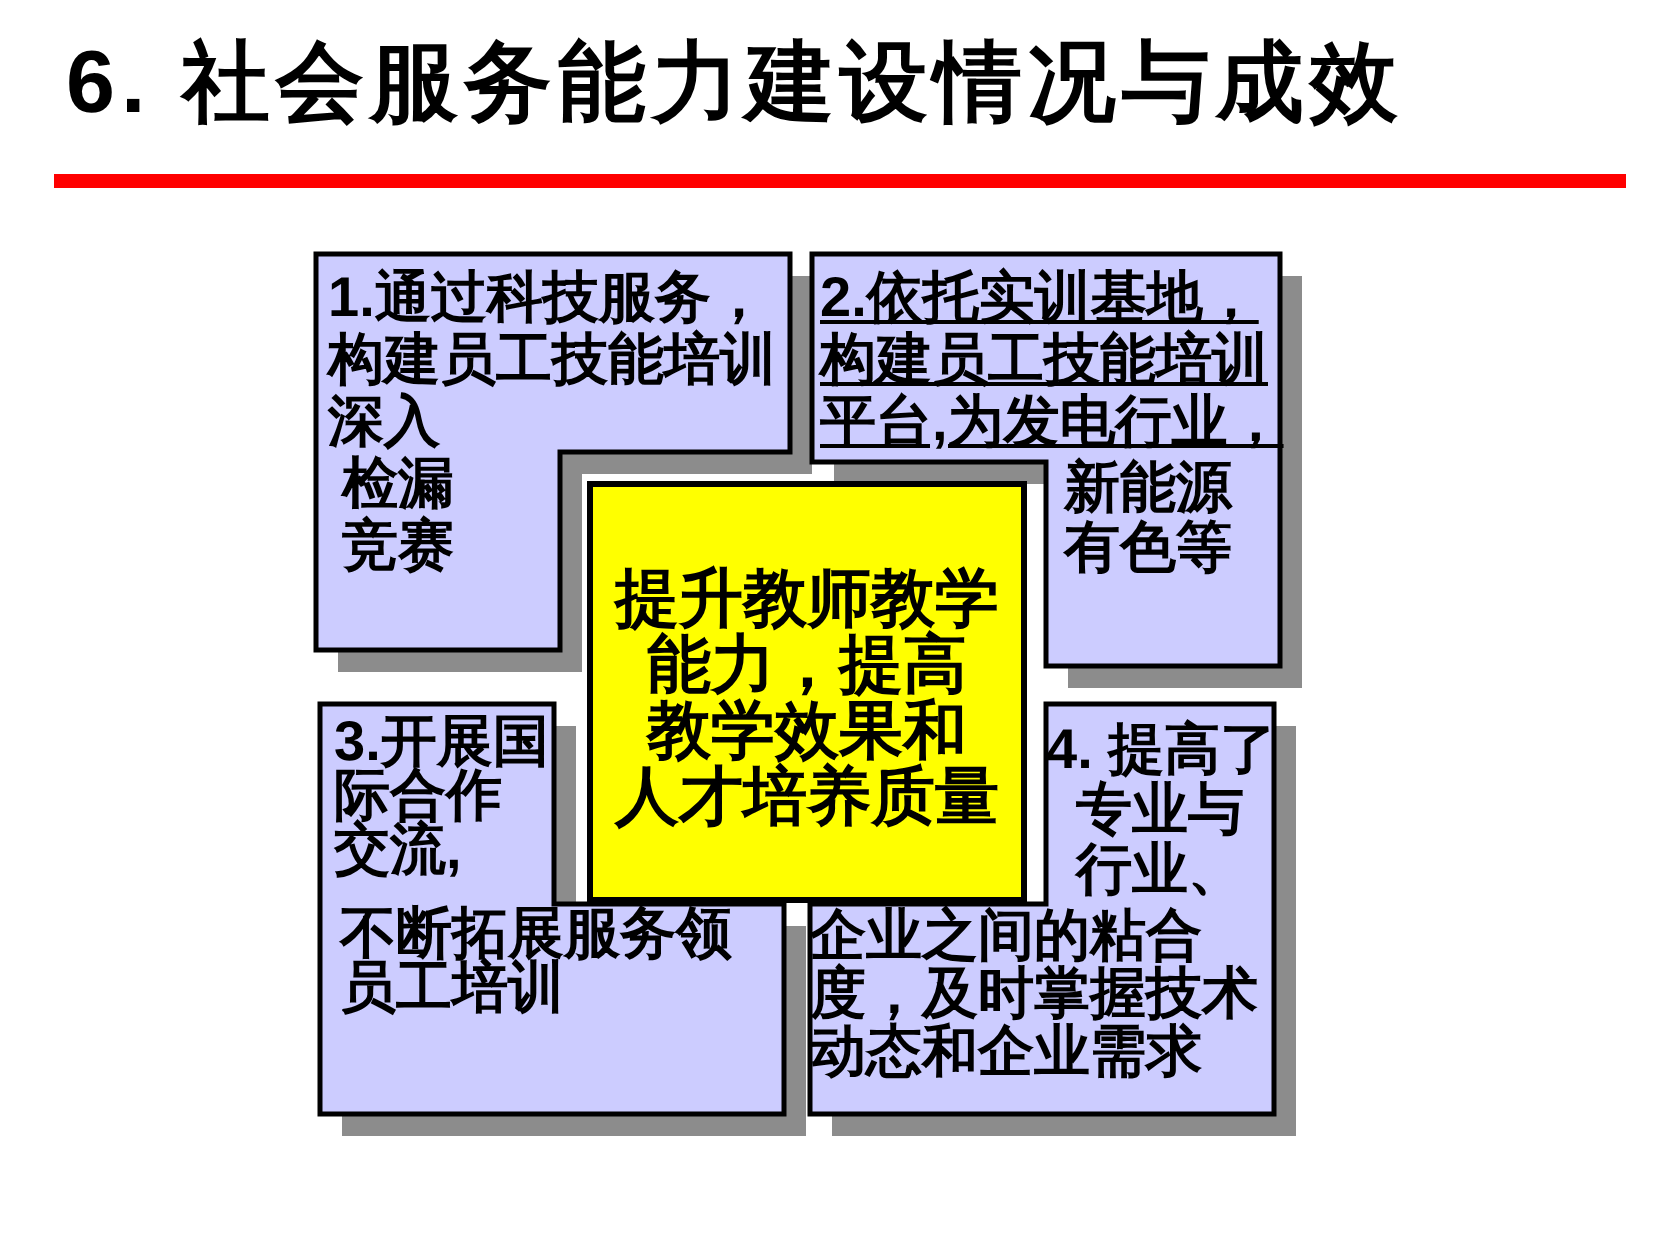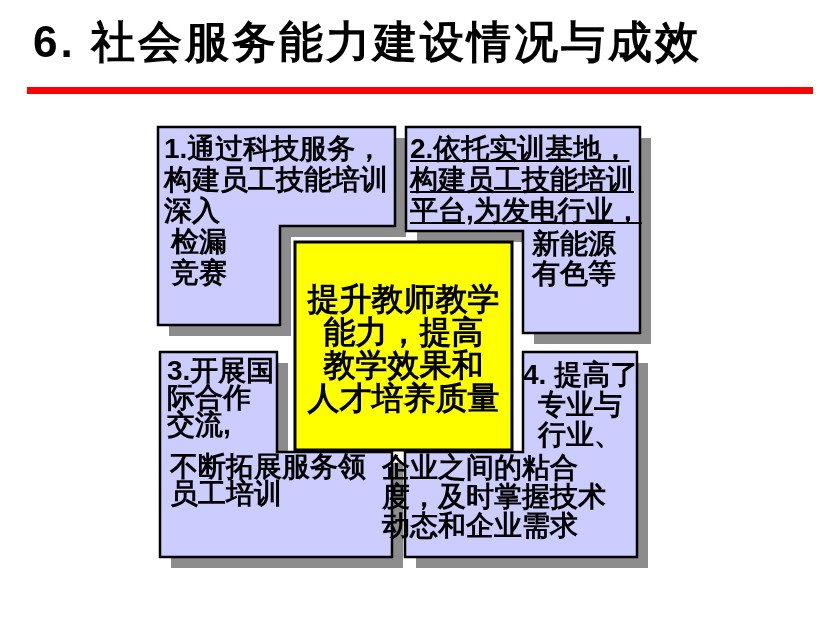--- a/index.html
+++ b/index.html
@@ -16,21 +16,21 @@
   }
   svg.shapes{position:absolute;left:0;top:0;}
   .txt{position:absolute;font-size:28px;line-height:31px;white-space:nowrap;}
   #t-box1{left:164px;top:133px;}
   #t-box1 .ind{padding-left:7px;}
   #t-box2a{left:410px;top:133px;text-decoration:underline;}
   #t-box2b{left:532px;top:229px;line-height:30px;}
   #t-box3a{left:167px;top:357px;line-height:27px;}
   #t-box3b{left:170px;top:453px;line-height:27px;}
   #t-box4a{left:523px;top:360px;width:114px;text-align:center;line-height:30px;}
-  #t-box4b{left:382px;top:453px;width:188px;text-align:center;line-height:29px;}
+  #t-box4b{left:405px;top:453px;width:188px;text-align:center;line-height:29px;}
   #t-center{left:295px;top:283px;width:217px;text-align:center;font-size:32px;line-height:33px;}
 </style>
 </head>
 <body>
 
 <div class="slide">
 
   <div class="title">6. 社会服务能力建设情况与成效</div>
   <div class="rule"></div>
 

